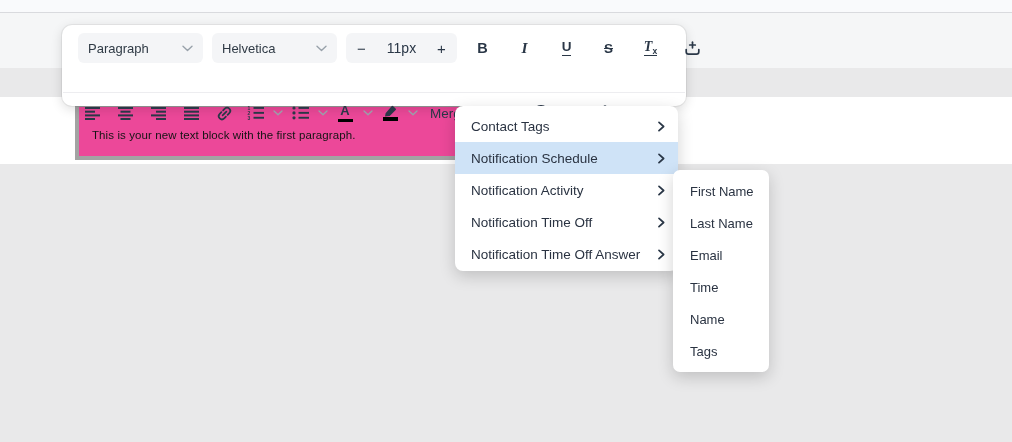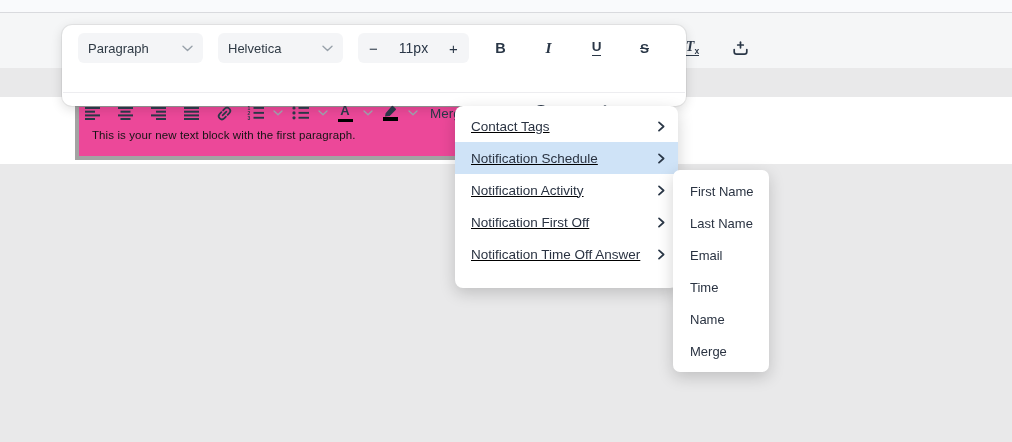--- a/index.html
+++ b/index.html
@@ -21,21 +21,21 @@
   }
   .text-block p { margin:0; padding:22px 0 0 13px; font-size:11.5px; color:#141414; letter-spacing:.1px; }
 
   
   .toolbar {
     position:absolute; left:62px; top:25px; width:624px; height:81px;
     background:#fff; border-radius:10px;
     box-shadow:0 0 0 1px rgba(0,0,0,0.05), 0 3px 12px rgba(0,0,0,0.14);
   }
   .tb-divider { position:absolute; left:1px; right:1px; top:67px; height:1px; background:#ededf0; }
-  .tb-row1 { position:absolute; left:16px; top:8px; height:30px; display:flex; align-items:flex-end; gap:15px; }
+  .tb-row1 { position:absolute; left:16px; top:8px; height:30px; display:flex; align-items:flex-end; gap:9px; }
   .tb-row2 { position:absolute; left:14px; top:73px; height:30px; display:flex; align-items:center; }
 
   .select {
     width:125px; height:30px; box-sizing:border-box; background:#f4f5f7; border-radius:6px;
     display:flex; align-items:center; justify-content:space-between; padding:0 10px;
     font-size:13px; color:#2f3a45; cursor:pointer;
   }
   .size-group { width:111px; height:30px; box-sizing:border-box; background:#f4f5f7; border-radius:6px; display:flex; align-items:center; cursor:default; }
   .size-btn { width:31px; text-align:center; font-size:15px; color:#2a3747; cursor:pointer; }
   .size-label { flex:1; text-align:center; font-size:14px; color:#2a3747; }
@@ -55,23 +55,22 @@
   .color-stack { display:flex; flex-direction:column; align-items:center; line-height:1; }
   .color-stack .A { font-size:13px; font-weight:700; margin-bottom:1.5px; }
   .color-bar { width:15px; height:3.4px; background:#000; }
 
   .merge-group { display:flex; align-items:center; gap:7px; padding:0 9px; height:30px; cursor:pointer; }
   .merge-label { font-size:13.5px; color:#2a3747; white-space:nowrap; }
 
   
   .menu {
     position:absolute; left:455px; top:106px; width:223px; box-sizing:border-box;
-    background:#fff; border-radius:8px; padding:4px 0 18px;
+    background:#fff; border-radius:8px; padding:4px 0 1px;
     box-shadow:0 5px 16px rgba(0,0,0,0.18);
-    text-decoration:underline;
   }
   .menu-item {
     height:32px; display:flex; align-items:center; justify-content:space-between;
     padding:0 13px 0 16px; font-size:13.5px; color:#2a3342; cursor:pointer; white-space:nowrap;
   }
   .menu-item.highlighted { background:#cfe3f7; }
 
   
   .submenu {
     position:absolute; left:673px; top:170px; width:96px; box-sizing:border-box;
@@ -337,21 +336,21 @@
     </div>
     <div class="menu-item">
       <span>Notification Activity</span>
       <span>
         <svg width="7" height="11" viewBox="0 0 7 11">
             <polyline points="1,1.3 5.6,5.5 1,9.7" fill="none" stroke="#2a3747" stroke-width="1.7" stroke-linecap="round" stroke-linejoin="round"></polyline>
           </svg>
       </span>
     </div>
     <div class="menu-item">
-      <span>Notification First Off</span>
+      <span>Notification Time Off</span>
       <span>
         <svg width="7" height="11" viewBox="0 0 7 11">
             <polyline points="1,1.3 5.6,5.5 1,9.7" fill="none" stroke="#2a3747" stroke-width="1.7" stroke-linecap="round" stroke-linejoin="round"></polyline>
           </svg>
       </span>
     </div>
     <div class="menu-item">
       <span>Notification Time Off Answer</span>
       <span>
         <svg width="7" height="11" viewBox="0 0 7 11">
@@ -371,16 +370,16 @@
     <div class="submenu-item">
         <span>Email</span>
       </div>
     <div class="submenu-item">
         <span>Time</span>
       </div>
     <div class="submenu-item">
         <span>Name</span>
       </div>
     <div class="submenu-item">
-        <span>Merge</span>
+        <span>Tags</span>
       </div>
   </div>
 </div>
 
 </body></html>

